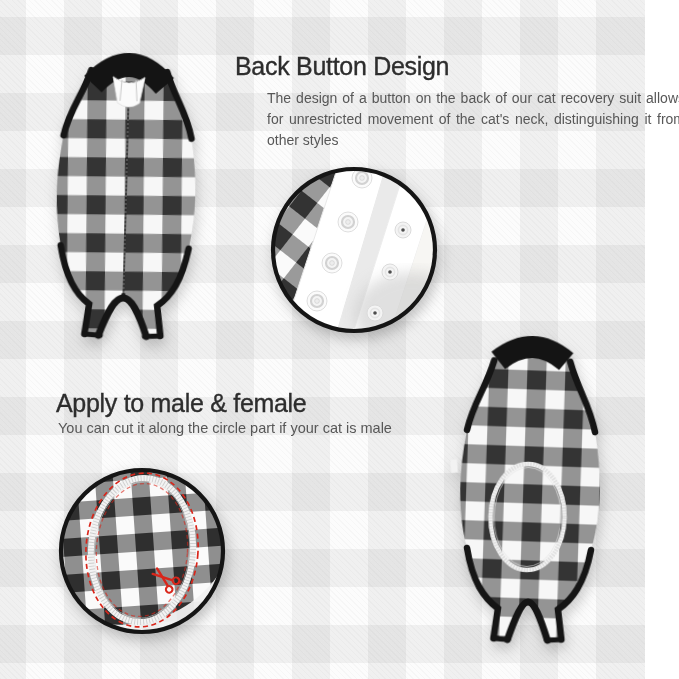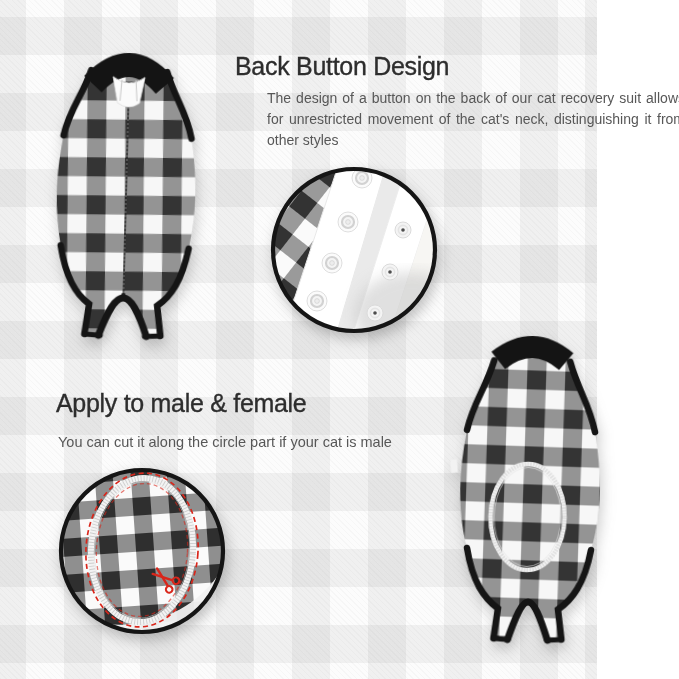--- a/index.html
+++ b/index.html
@@ -1,17 +1,17 @@
 <!DOCTYPE html>
 <html><head>
 <meta charset="utf-8">
 <style>
   html,body{margin:0;padding:0;}
   body{width:679px;height:679px;overflow:hidden;font-family:"Liberation Sans",sans-serif;}
-  #canvas{position:relative;width:597px;height:679px;
+  #canvas{position:relative;width:645px;height:679px;
     background-color:#fcfcfc;
     background-image:
       repeating-linear-gradient(45deg, rgba(120,120,120,.045) 0 1px, rgba(0,0,0,0) 1px 4px),
       repeating-linear-gradient(0deg, rgba(95,95,95,.075) 0 38px, rgba(0,0,0,0) 38px 76px),
       repeating-linear-gradient(90deg, rgba(95,95,95,.075) 0 38px, rgba(0,0,0,0) 38px 76px);
     background-position:0 0,-12px -16px,-12px -16px;
     text-decoration:underline;
   }
   .abs{position:absolute;}
   .h1{font-size:25px;font-weight:500;letter-spacing:-0.3px;color:#2d2d2d;-webkit-text-stroke:.35px #2d2d2d;white-space:nowrap;}
@@ -130,21 +130,21 @@
           <circle r="8" fill="#f4f4f4" stroke="#dadada" stroke-width="1"></circle>
             <circle r="4.6" fill="none" stroke="#e4e4e4" stroke-width="1.6"></circle>
             <circle r="1.8" fill="#4d4d4d"></circle>
         </g>
       </g>
     </g>
     <circle cx="84" cy="84" r="81" fill="none" stroke="#151515" stroke-width="4.2"></circle>
   </svg>
 
   <div class="abs h1" style="left:56px;top:389px;">Apply to male &amp; female</div>
-  <div class="abs sub-text" style="left:58px;top:432px;">You can cut it along the circle part if your cat is male</div>
+  <div class="abs sub-text" style="left:58px;top:418px;">You can cut it along the circle part if your cat is male</div>
 
   <svg class="abs photo-circle" style="left:58px;top:467px;" width="168" height="168" viewBox="0 0 168 168">
     <defs>
       <pattern id="pc" width="36" height="36" patternUnits="userSpaceOnUse" patternTransform="rotate(-4)">
         <rect width="36" height="36" fill="#f3f3f3"></rect>
         <rect width="18" height="18" fill="#2f2f2f"></rect>
         <rect x="18" width="18" height="18" fill="#8f8f8f"></rect>
         <rect y="18" width="18" height="18" fill="#8f8f8f"></rect>
         <rect x="18" y="18" width="18" height="18" fill="#fafafa"></rect>
       </pattern>

